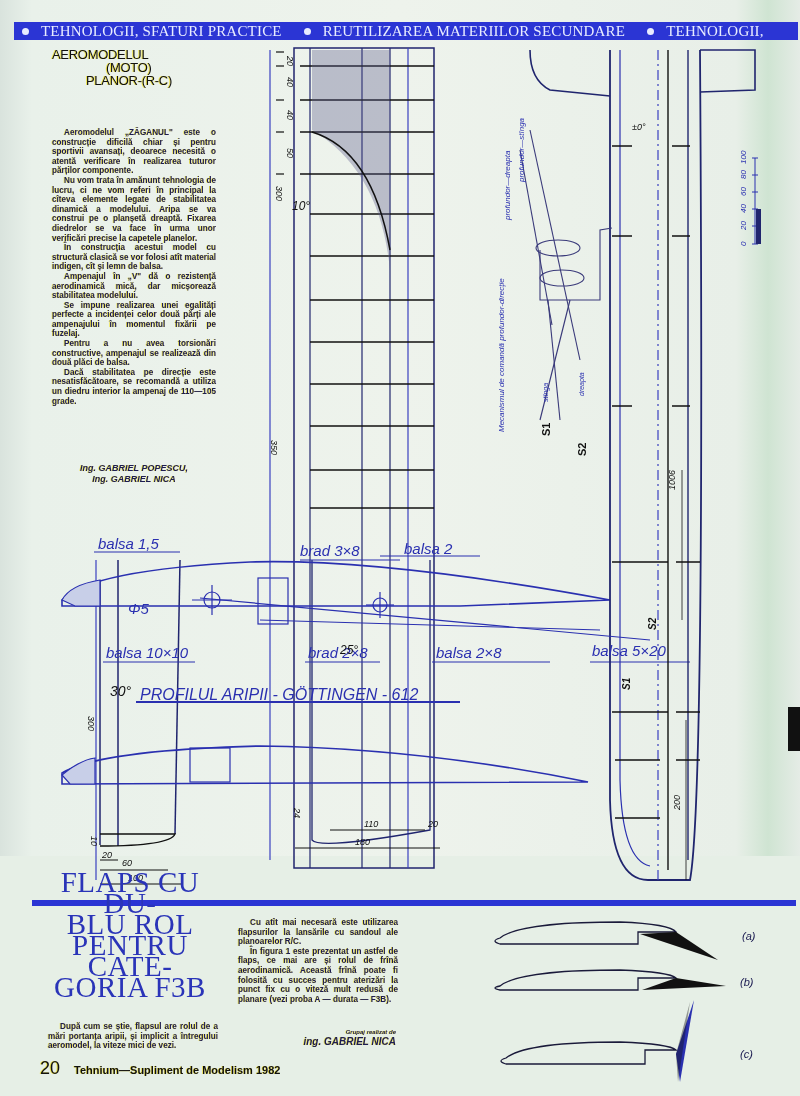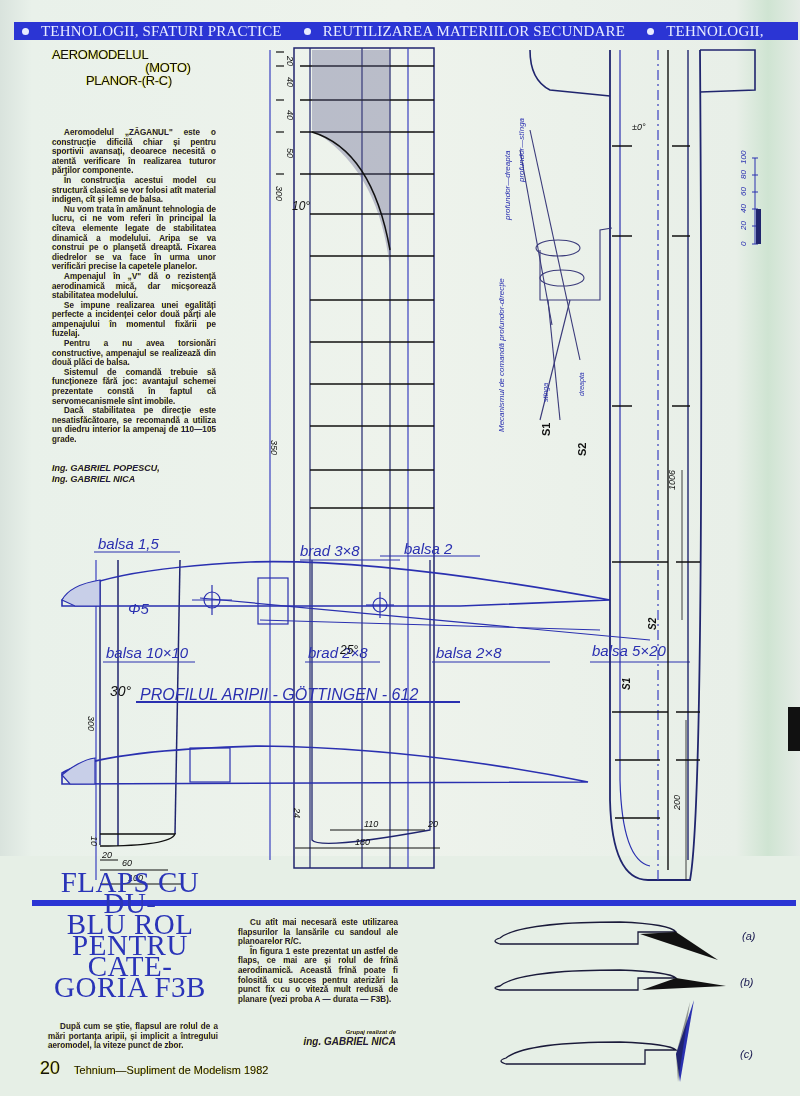--- a/index.html
+++ b/index.html
@@ -22,32 +22,32 @@
   .top-band span { margin-right: 14px; }
   .top-band .dot { display: inline-block; width: 7px; height: 7px; border-radius: 50%; background: #e8ecff; margin: 0 12px 0 8px; }
 
   .title-block {
     position: absolute; left: 40px; top: 48px; width: 190px;
     font-family: "Liberation Sans", sans-serif; color: #111;
     line-height: 13px; font-size: 13px; letter-spacing: -0.3px;
   }
   .title-block div { white-space: nowrap; }
   .t1 { padding-left: 12px; text-shadow: -1px 0 #f0e44c; }
-  .t2 { padding-left: 66px; text-shadow: -1px 0 #f0e44c; text-align: center; }
+  .t2 { padding-left: 66px; text-shadow: -1px 0 #f0e44c; }
   .t3 { padding-left: 46px; text-shadow: -1px 0 #f0e44c; }
   .t4 { padding-left: 38px; font-size: 22px; line-height: 22px; font-weight: bold; font-style: normal; text-shadow: -1px 0 #f0e44c; }
 
   .article {
     position: absolute; left: 52px; top: 128px; width: 164px;
     font-family: "Liberation Sans", sans-serif; font-size: 8.2px; line-height: 9.6px;
     color: #1c1c52; font-weight: bold; text-align: justify;
     text-shadow: -0.7px 0 #f0e44c;
   }
   .article p { margin: 0; text-indent: 12px; }
-  .sig { position: absolute; left: 52px; top: 463px; width: 164px; text-align: left;
+  .sig { position: absolute; left: 52px; top: 463px; width: 164px; text-align: center;
     font-size: 9px; line-height: 11px; font-style: italic; font-weight: bold; color: #1c1c52;
     text-shadow: -0.7px 0 #f0e44c; }
 
   .drawing { position: absolute; left: 0; top: 40px; width: 800px; height: 860px; }
 
   .mid-band { position: absolute; left: 32px; top: 900px; width: 764px; height: 6px; background: #2b35d4; }
 
   .flaps-title {
     position: absolute; left: 40px; top: 872px; width: 180px;
     font-family: "Liberation Serif", serif; font-size: 29px; line-height: 21px;
@@ -64,21 +64,21 @@
     font-size: 8.2px; line-height: 9.6px; font-weight: bold; color: #1c1c52; text-align: justify;
     text-shadow: -0.7px 0 #f0e44c;
   }
   .credit { position: absolute; left: 238px; top: 1028px; width: 158px; text-align: right; color: #1c1c52;
     text-shadow: -0.7px 0 #f0e44c; }
   .credit .small { font-size: 6px; font-style: italic; font-weight: bold; display: block; line-height: 8px; }
   .credit .name { font-size: 10px; font-style: italic; font-weight: bold; display: block; }
 
   .footer { position: absolute; left: 40px; top: 1058px; height: 22px; display: flex; align-items: baseline; white-space: nowrap; color: #111; }
   .footer .pg { font-size: 18px; margin-right: 14px; text-shadow: -1px 0 #f0e44c; font-family: "Liberation Sans", sans-serif; }
-  .footer .pub { font-size: 11px; font-weight: normal; text-shadow: -0.7px 0 #f0e44c; }
+  .footer .pub { font-size: 11px; font-weight: bold; text-shadow: -0.7px 0 #f0e44c; }
 
   .flaps-fig { position: absolute; left: 480px; top: 908px; width: 320px; height: 188px; }
   .fig-label { position: absolute; font-size: 11px; font-style: italic; color: #1c1c52; }
 
   .bar-right { position: absolute; left: 788px; top: 707px; width: 12px; height: 44px; background: #111; }
 </style>
 </head>
 <body>
 
 <div class="page">
@@ -93,26 +93,25 @@
   </div>
 
   <div class="title-block">
     <div class="t1">AEROMODELUL</div>
     <div class="t2">(MOTO)</div>
     <div class="t3">PLANOR-(R-C)</div>
   </div>
 
   <div class="article">
     <p>Aeromodelul „ZĂGANUL" este o construcție dificilă chiar și pentru sportivii avansați, deoarece necesită o atentă verificare în realizarea tuturor părților componente.</p>
+    <p>Nu vom trata în amănunt tehnologia de lucru, ci ne vom referi în principal la cîteva elemente legate de stabilitatea dinamică a modelului. Aripa se va construi pe o planșetă dreaptă. Fixarea diedrelor se va face în urma unor verificări precise la capetele planelor.</p>
     <p>În construcția acestui model cu structură clasică se vor folosi atît material indigen, cît și lemn de balsa.</p>
-    <p>Nu vom trata în amănunt tehnologia de lucru, ci ne vom referi în principal la cîteva elemente legate de stabilitatea dinamică a modelului. Aripa se va construi pe o planșetă dreaptă. Fixarea diedrelor se va face în urma unor verificări precise la capetele planelor.</p>
     <p>Ampenajul în „V" dă o rezistență aerodinamică mică, dar micșorează stabilitatea modelului.</p>
     <p>Se impune realizarea unei egalități perfecte a incidenței celor două părți ale ampenajului în momentul fixării pe fuzelaj.</p>
     <p>Pentru a nu avea torsionări constructive, ampenajul se realizează din două plăci de balsa.</p>
-    <p>Sistemul de comandă trebuie să funcționeze fără joc: avantajul schemei prezentate constă în faptul că servomecanismele sînt imobile.</p>
     <p>Dacă stabilitatea pe direcție este nesatisfăcătoare, se recomandă a utiliza un diedru interior la ampenaj de 110—105 grade.</p>
   </div>
   <div class="sig">
     <div>Ing. GABRIEL POPESCU,</div>
     <div>Ing. GABRIEL NICA</div>
   </div>
 
   <svg class="drawing" viewBox="0 40 800 860" xmlns="http://www.w3.org/2000/svg">
     <g fill="none" stroke="#2a30b0" stroke-width="1.2">
 
@@ -300,21 +299,21 @@
   <div class="mid-band"></div>
 
   <div class="flaps-title">
     <div>FLAPS CU DU-</div>
     <div>BLU ROL</div>
     <div>PENTRU CATE-</div>
     <div>GORIA F3B</div>
   </div>
 
   <div class="flaps-intro">
-    <p>După cum se știe, flapsul are rolul de a mări portanța aripii, și implicit a întregului aeromodel, la viteze punct de zbor.</p>
+    <p>După cum se știe, flapsul are rolul de a mări portanța aripii, și implicit a întregului aeromodel, la viteze mici de vezi.</p>
   </div>
 
   <div class="flaps-body">
     <p>Cu atît mai necesară este utilizarea flapsurilor la lansările cu sandoul ale planoarelor R/C.</p>
     <p>În figura 1 este prezentat un astfel de flaps, ce mai are și rolul de frînă aerodinamică. Această frînă poate fi folosită cu succes pentru aterizări la punct fix cu o viteză mult redusă de planare (vezi proba A — durata — F3B).</p>
   </div>
 
   <div class="credit">
     <span class="small">Grupaj realizat de</span>
     <span class="name">ing. GABRIEL NICA</span>

